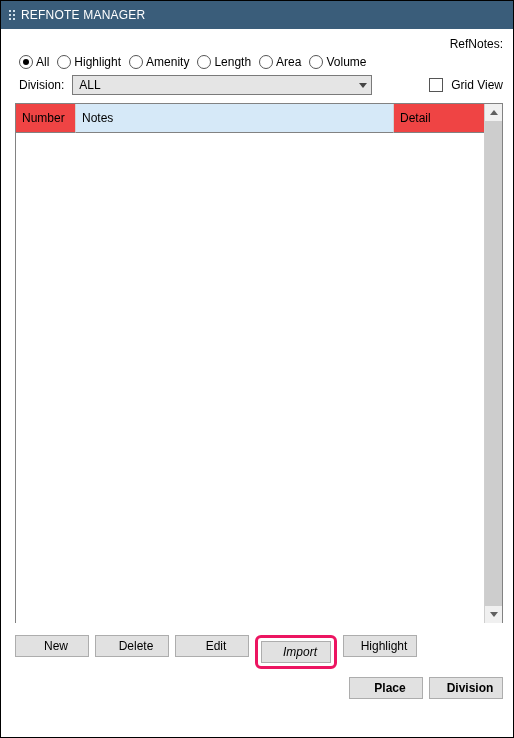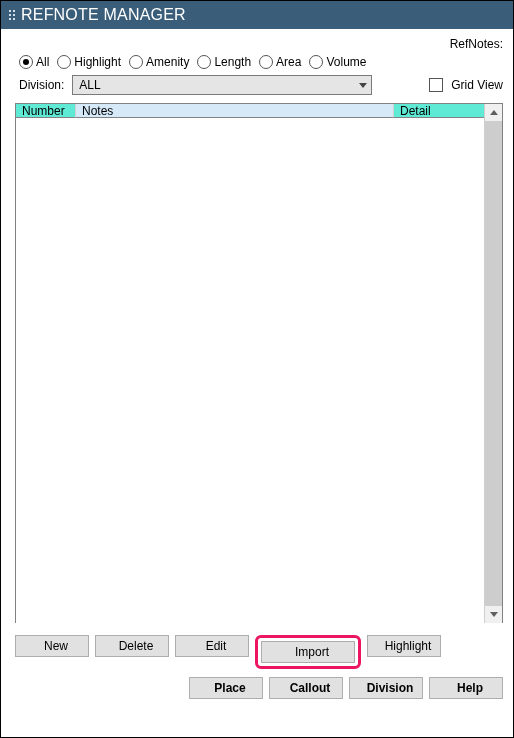--- a/index.html
+++ b/index.html
@@ -17,21 +17,21 @@
   position: relative;
   border: 1px solid #000;
 }
 .titlebar {
   height: 28px;
   background: #3a5d7a;
   color: #fff;
   display: flex;
   align-items: center;
   padding-left: 8px;
-  font-size: 16px;
+  font-size: 12px;
   letter-spacing: 0.2px;
 }
 .grip {
   display: inline-flex;
   flex-direction: column;
   justify-content: center;
   gap: 2px;
   margin-right: 6px;
 }
 .grip-row {
@@ -129,23 +129,23 @@
   display: flex;
   box-sizing: border-box;
 }
 .table-main {
   flex: 1;
   display: flex;
   flex-direction: column;
   overflow: hidden;
 }
 .header-row {
-  height: 14px;
-  display: flex;
-  background: #5eead4;
+  height: 29px;
+  display: flex;
+  background: #ef4444;
 }
 .col-header {
   border-right: 1px solid #d0d0d0;
   border-bottom: 1px solid #828282;
   display: flex;
   align-items: center;
   padding-left: 6px;
   box-sizing: border-box;
 }
 .col-number { width: 60px; }
@@ -206,21 +206,22 @@
   font-size: 12px;
   padding-left: 8px;
 }
 .highlight-box {
   border: 3px solid #ec1561;
   border-radius: 6px;
   padding: 3px;
   display: inline-flex;
 }
 .highlight-box .btn {
-  width: 94px;
+  width: 70px;
+  font-style: italic;
 }
 </style>
 </head>
 <body>
 
 <div class="window-frame">
   <div class="titlebar">
     <span class="grip">
       <span class="grip-row">
           <span class="grip-dot"></span>
@@ -327,24 +328,18 @@
       <div class="btn">
           <span>Highlight</span>
         </div>
     </div>
 
     <div class="button-row right">
       <div class="btn">
           <span>Place</span>
         </div>
       <div class="btn">
-          <span>Callout</span>
-        </div>
-      <div class="btn">
           <span>Division</span>
-        </div>
-      <div class="btn">
-          <span>Help</span>
         </div>
     </div>
 
   </div>
 </div>
 
 </body></html>

